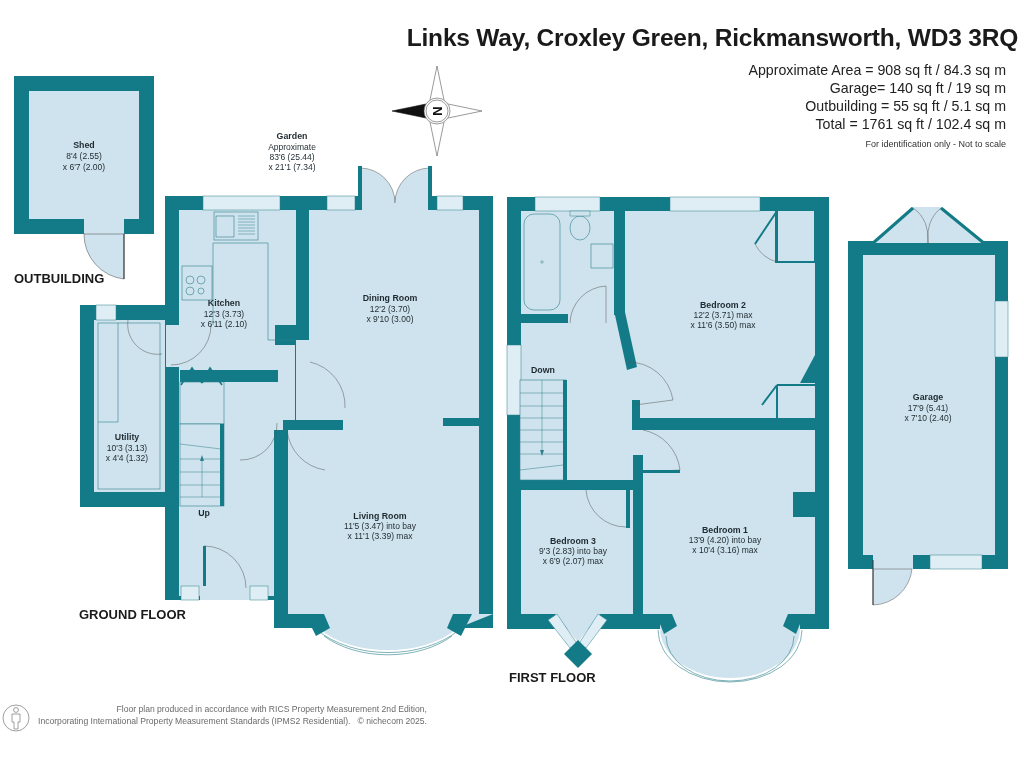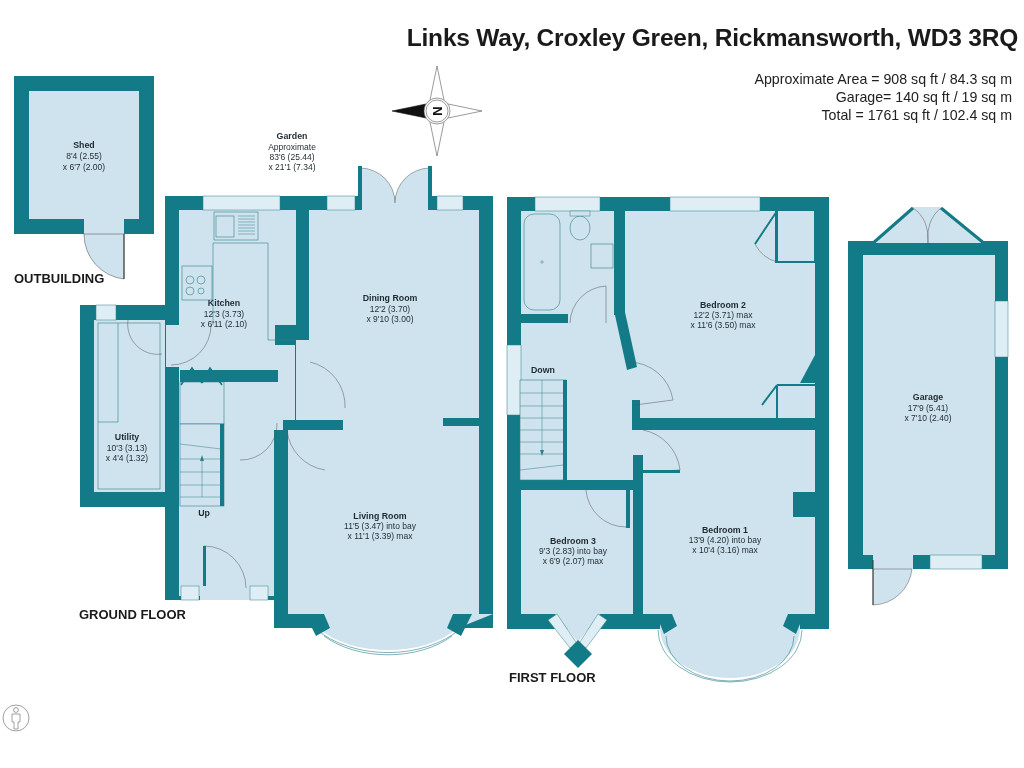--- a/index.html
+++ b/index.html
@@ -1,34 +1,36 @@
 <!DOCTYPE html>
 <html><head>
 <meta charset="utf-8">
 <style>
   html, body { margin: 0; padding: 0; background: #ffffff; }
   body { width: 1024px; height: 768px; position: relative; overflow: hidden; font-family: "Liberation Sans", sans-serif; color: #1a1a1a; }
   .abs { position: absolute; text-align: right; }
   #title { right: 6px; top: 24px; font-size: 24.5px; font-weight: bold; letter-spacing: -0.2px; white-space: nowrap; }
-  .areas { right: 12px; top: 61px; font-size: 14.2px; line-height: 18px; color: #222; margin-top: 9px; }
+  .areas { right: 18px; top: 61px; font-size: 14.2px; line-height: 18px; color: #222; }
   .areas .note { font-size: 9px; margin-top: 2px; color: #333; }
   svg#plan { position: absolute; left: 0; top: 0; }
   .room-label { font-size: 8.5px; text-anchor: middle; fill: #1f2a30; }
   .room-name { font-weight: bold; font-size: 8.8px; }
   .floor-label { font-size: 13px; font-weight: bold; fill: #1a1a1a; }
   .footer { left: 38px; top: 704px; font-size: 8.6px; color: #6a6a6a; line-height: 11.6px; }
 </style>
 </head>
 <body>
 
 <div class="abs" id="title">Links Way, Croxley Green, Rickmansworth, WD3 3RQ</div>
 <div class="abs areas">
   <div>Approximate Area = 908 sq ft / 84.3 sq m</div>
   <div>Garage= 140 sq ft / 19 sq m</div>
+  <div>Outbuilding = 55 sq ft / 5.1 sq m</div>
   <div>Total = 1761 sq ft / 102.4 sq m</div>
+  <div class="note">For identification only - Not to scale</div>
 </div>
 
 <svg id="plan" width="1024" height="768" viewBox="0 0 1024 768">
 
   <g stroke="#555" stroke-width="0.6" fill="#fff">
     <polygon points="437,66 444,100 437,110 430,100"></polygon>
     <polygon points="437,156 444,122 437,112 430,122"></polygon>
     <polygon points="482,111 448,104 438,111 448,118"></polygon>
     <polygon points="392,111 426,104 436,111 426,118" fill="#111" stroke="#111"></polygon>
     <circle cx="437" cy="111" r="13" fill="#fff"></circle>
@@ -267,13 +269,15 @@
   </g>
 
   <g fill="none" stroke="#888" stroke-width="0.8">
     <circle cx="16" cy="718" r="13"></circle>
     <circle cx="16" cy="710" r="2.4"></circle>
     <path d="M12,714 L20,714 L20,722 L18,722 L18,729 L14,729 L14,722 L12,722 Z"></path>
   </g>
 </svg>
 
 <div class="abs footer">
+  <div>Floor plan produced in accordance with RICS Property Measurement 2nd Edition,</div>
+  <div><span>Incorporating International Property Measurement Standards (IPMS2 Residential).</span>&nbsp;&nbsp;&nbsp;<span>© nichecom 2025.</span></div>
 </div>
 
 </body></html>

